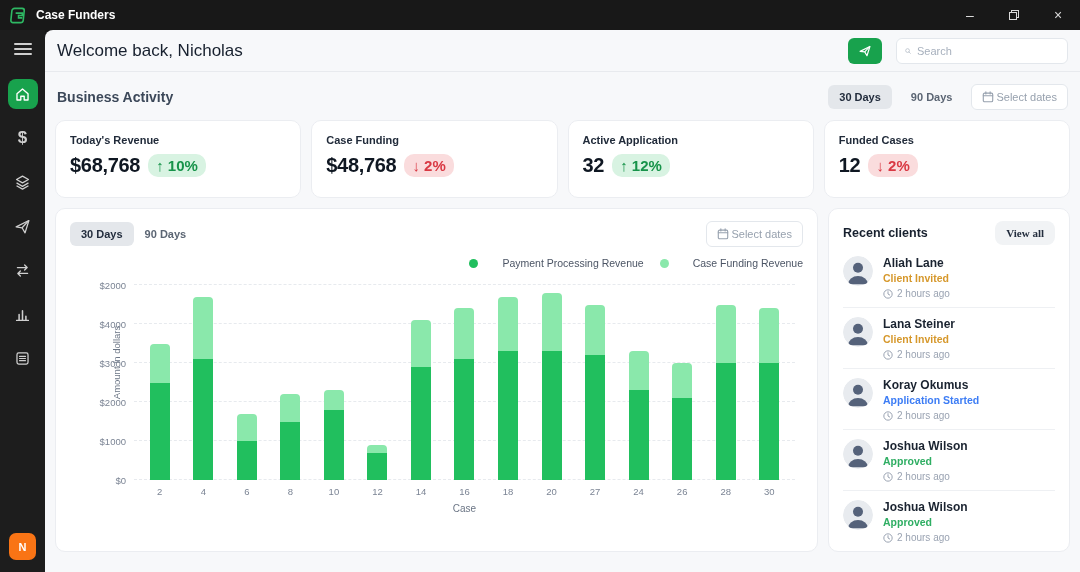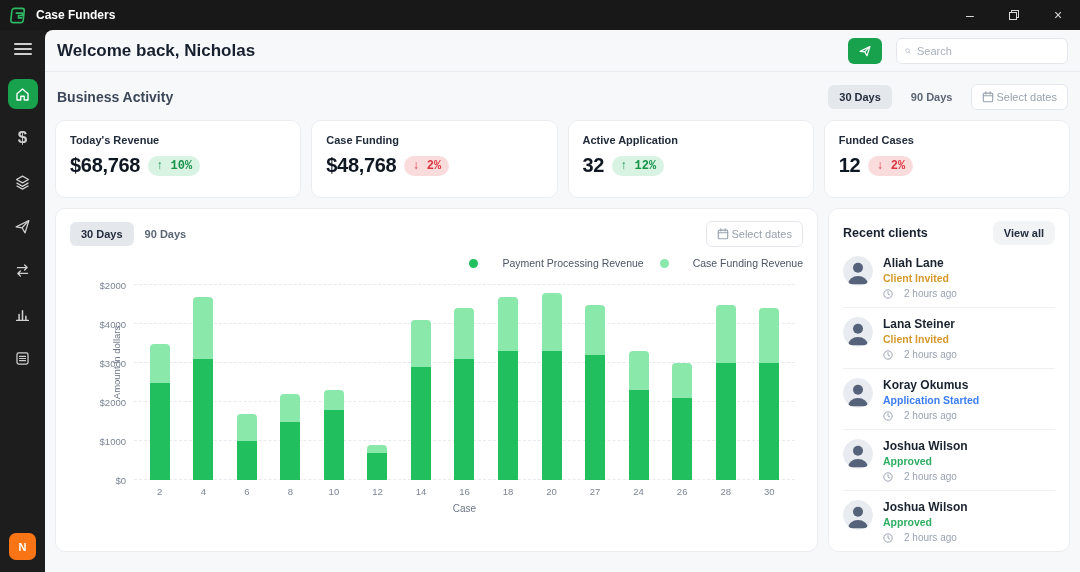--- a/index.html
+++ b/index.html
@@ -21,42 +21,42 @@
   .nav-item { width:30px; height:30px; margin:7px 0; display:flex; align-items:center; justify-content:center; border-radius:8px; color:#cfcfcf; cursor:pointer; }
   .nav-item.active { background:#18a24d; color:#fff; }
   .nav-item svg { display:block; }
   .nav-item .dollar { font-size:17px; font-weight:bold; }
   .sidebar .spacer { flex:1; }
   .user-chip { width:27px; height:27px; border-radius:7px; background:#f97415; color:#fff; font-size:11px; font-weight:bold; display:flex; align-items:center; justify-content:center; margin-bottom:12px; cursor:pointer; }
 
   
   .main { position:fixed; top:30px; left:45px; width:1035px; height:542px; background:#f7f8fa; border-top-left-radius:8px; overflow:hidden; }
   .main-header { height:42px; display:flex; align-items:center; padding:0 12px; border-bottom:1px solid #e8eaee; }
-  .greeting { font-size:17px; font-weight:bold; color:#17202e; }
+  .greeting { font-size:17px; font-weight:normal; color:#17202e; }
   .header-right { margin-left:auto; display:flex; align-items:center; gap:14px; }
   .send-btn { width:34px; height:26px; background:#18a24d; border:none; border-radius:6px; display:flex; align-items:center; justify-content:center; cursor:pointer; }
   .search-box { width:172px; height:26px; background:#fff; border:1px solid #e3e7ec; border-radius:6px; display:flex; align-items:center; padding:0 8px; gap:6px; }
   .search-box input { border:none; outline:none; flex:1; font-size:11px; color:#334; background:transparent; font-family:inherit; }
   .search-box input::placeholder { color:#a7b0bd; }
 
   .content { padding:8px 10px 0; }
   .toolbar { display:flex; align-items:center; padding:4px 2px 10px; }
   .section-title { font-size:14px; font-weight:bold; color:#3c4859; }
   .range-group { margin-left:auto; display:flex; align-items:center; gap:8px; }
   .pill { border:none; background:transparent; font-size:11px; font-weight:bold; color:#5b6573; padding:6px 11px; border-radius:6px; cursor:pointer; font-family:inherit; }
   .pill.active { background:#e4e7eb; color:#232d3d; }
   .date-btn { background:#fff; border:1px solid #e3e7ec; border-radius:6px; font-size:11px; color:#97a1ae; padding:6px 10px; display:flex; align-items:center; gap:2px; cursor:pointer; font-family:inherit; }
 
   
   .stats-row { display:grid; grid-template-columns:repeat(4,1fr); gap:10px; }
   .stat-card { background:#fff; border:1px solid #ebedf1; border-radius:10px; padding:13px 14px 14px; height:78px; }
   .stat-label { font-size:11px; font-weight:bold; color:#212b3a; }
   .stat-value-row { display:flex; align-items:center; gap:8px; margin-top:8px; }
   .stat-value { font-size:20px; font-weight:bold; color:#0f1722; letter-spacing:-0.3px; }
-  .badge { font-size:12px; font-weight:bold; border-radius:10px; padding:3px 8px;font-family:Liberation Mono, monospace; }
+  .badge { font-size:15px; font-weight:bold; border-radius:10px; padding:3px 8px; }
   .badge.up { background:#d8f3e2; color:#17934a; }
   .badge.down { background:#fadcdd; color:#d93843; }
 
   
   .panels-row { display:grid; grid-template-columns:1fr 242px; gap:10px; margin-top:10px; height:344px; }
   .panel { background:#fff; border:1px solid #ebedf1; border-radius:10px; padding:12px 14px; }
 
   
   .chart-panel { display:flex; flex-direction:column; }
   .chart-header { display:flex; align-items:center; }
@@ -74,29 +74,29 @@
   .bar { width:20px; border-radius:4px 4px 0 0; position:relative; cursor:pointer; }
   .bar-dark { position:absolute; bottom:0; left:0; width:100%; }
   .xticks { position:absolute; left:64px; right:8px; top:215px; display:flex; padding:0 4px; }
   .xtick { flex:1; text-align:center; font-size:9.5px; color:#7b8494; }
   .axis-title-x { position:absolute; left:64px; right:8px; top:232px; text-align:center; font-size:10px; color:#6b7585; }
 
   
   .clients-panel { overflow:hidden; }
   .clients-header { display:flex; align-items:center; margin-bottom:2px; }
   .clients-title { font-size:12.5px; font-weight:bold; color:#17202e; }
-  .view-all { margin-left:auto; background:#f1f3f5; border:none; border-radius:8px; padding:6px 11px; font-size:11px; font-weight:bold; color:#232d3d; cursor:pointer; font-family:Liberation Sans, sans-serif; }
+  .view-all { margin-left:auto; background:#f1f3f5; border:none; border-radius:8px; padding:6px 11px; font-size:11px; font-weight:bold; color:#232d3d; cursor:pointer; font-family:Liberation Serif, serif; }
   .client-item { display:flex; gap:10px; padding:9px 0 8px; border-bottom:1px solid #eef0f3; }
   .avatar { width:30px; height:30px; border-radius:50%; overflow:hidden; flex:none; }
   .client-name { font-size:12px; font-weight:bold; color:#1a2330; }
   .client-status { font-size:10.5px; font-weight:bold; margin-top:2px; }
   .client-status.invited { color:#d6982c; }
   .client-status.started { color:#3d7df5; }
   .client-status.approved { color:#2fae63; }
-  .client-time { display:flex; align-items:center; gap:11px; margin-top:4px; font-size:10px; color:#9aa3b2; }
+  .client-time { display:flex; align-items:center; gap:4px; margin-top:4px; font-size:10px; color:#9aa3b2; }
 </style>
 </head>
 <body>
 
 <div class="titlebar">
   <svg class="logo" viewBox="0 0 20 20">
     <rect x="2.5" y="2.5" width="13" height="15" rx="2.5" fill="none" stroke="#2eb863" stroke-width="1.7" transform="skewX(-6)" transform-origin="10 10"></rect>
     <path d="M7 7.5 h7 v2.5 h-4 v2.5 h4" fill="none" stroke="#2eb863" stroke-width="1.6"></path>
   </svg>
   <span class="app-title">Case Funders</span>

